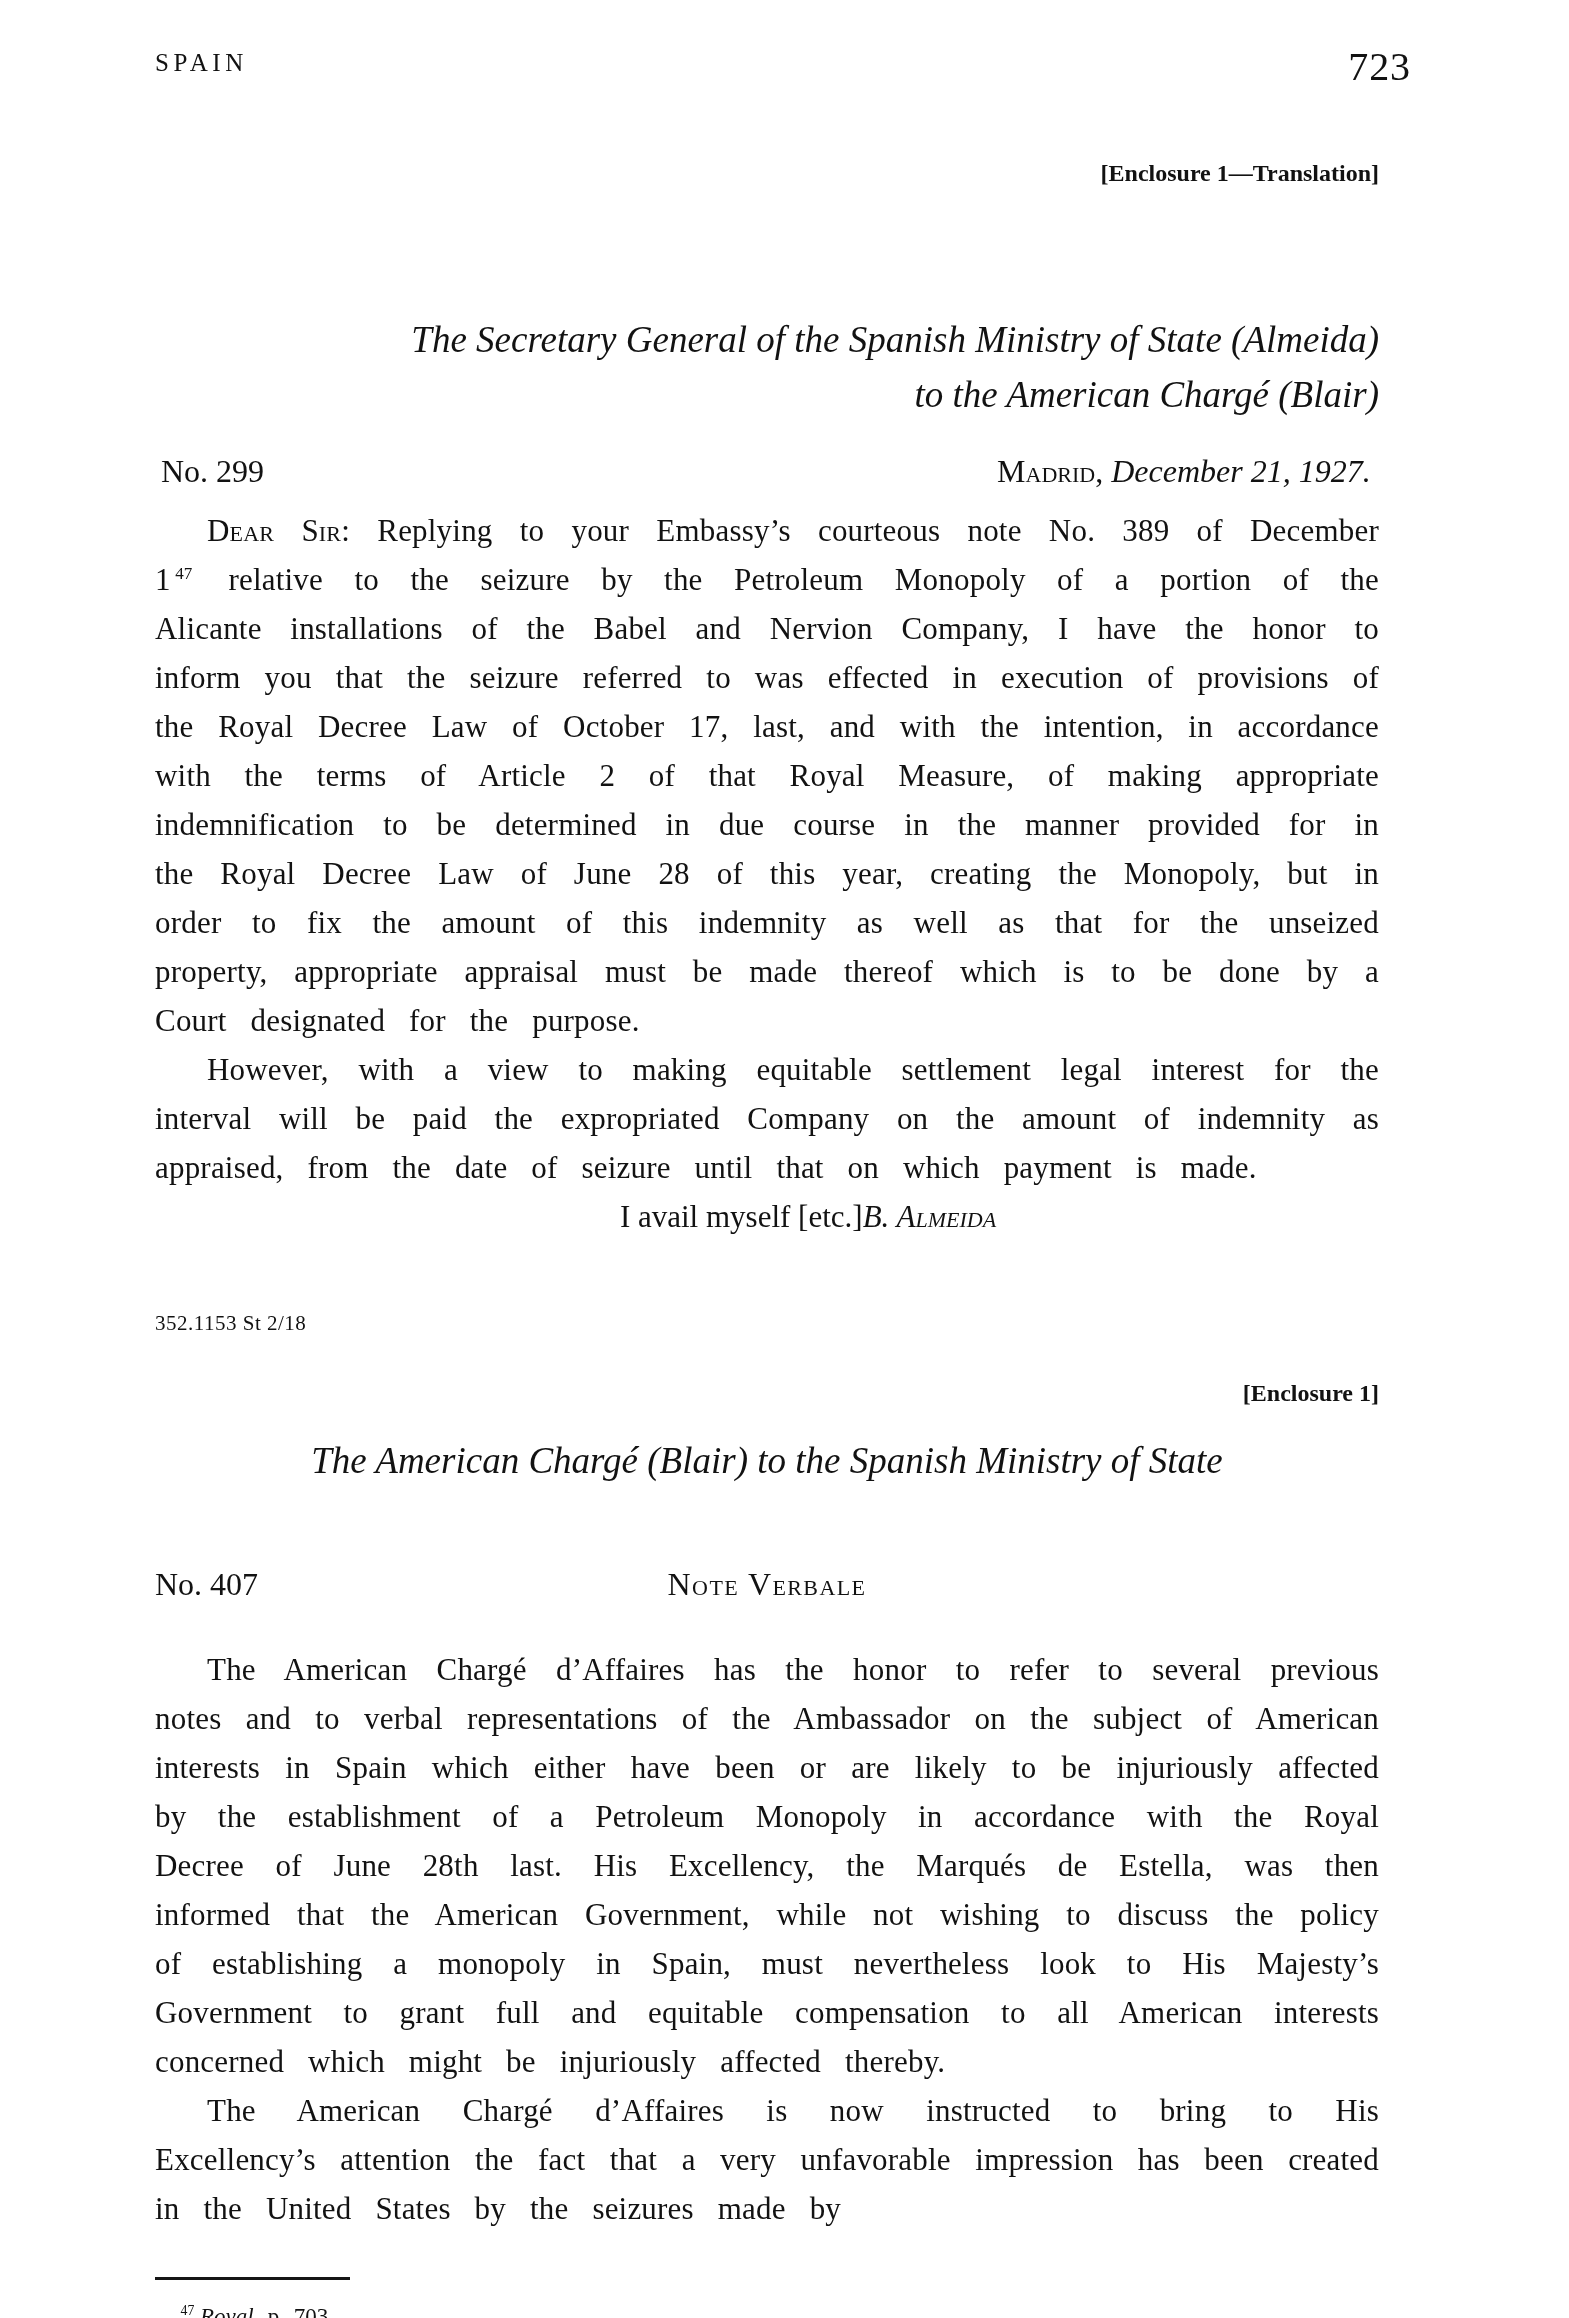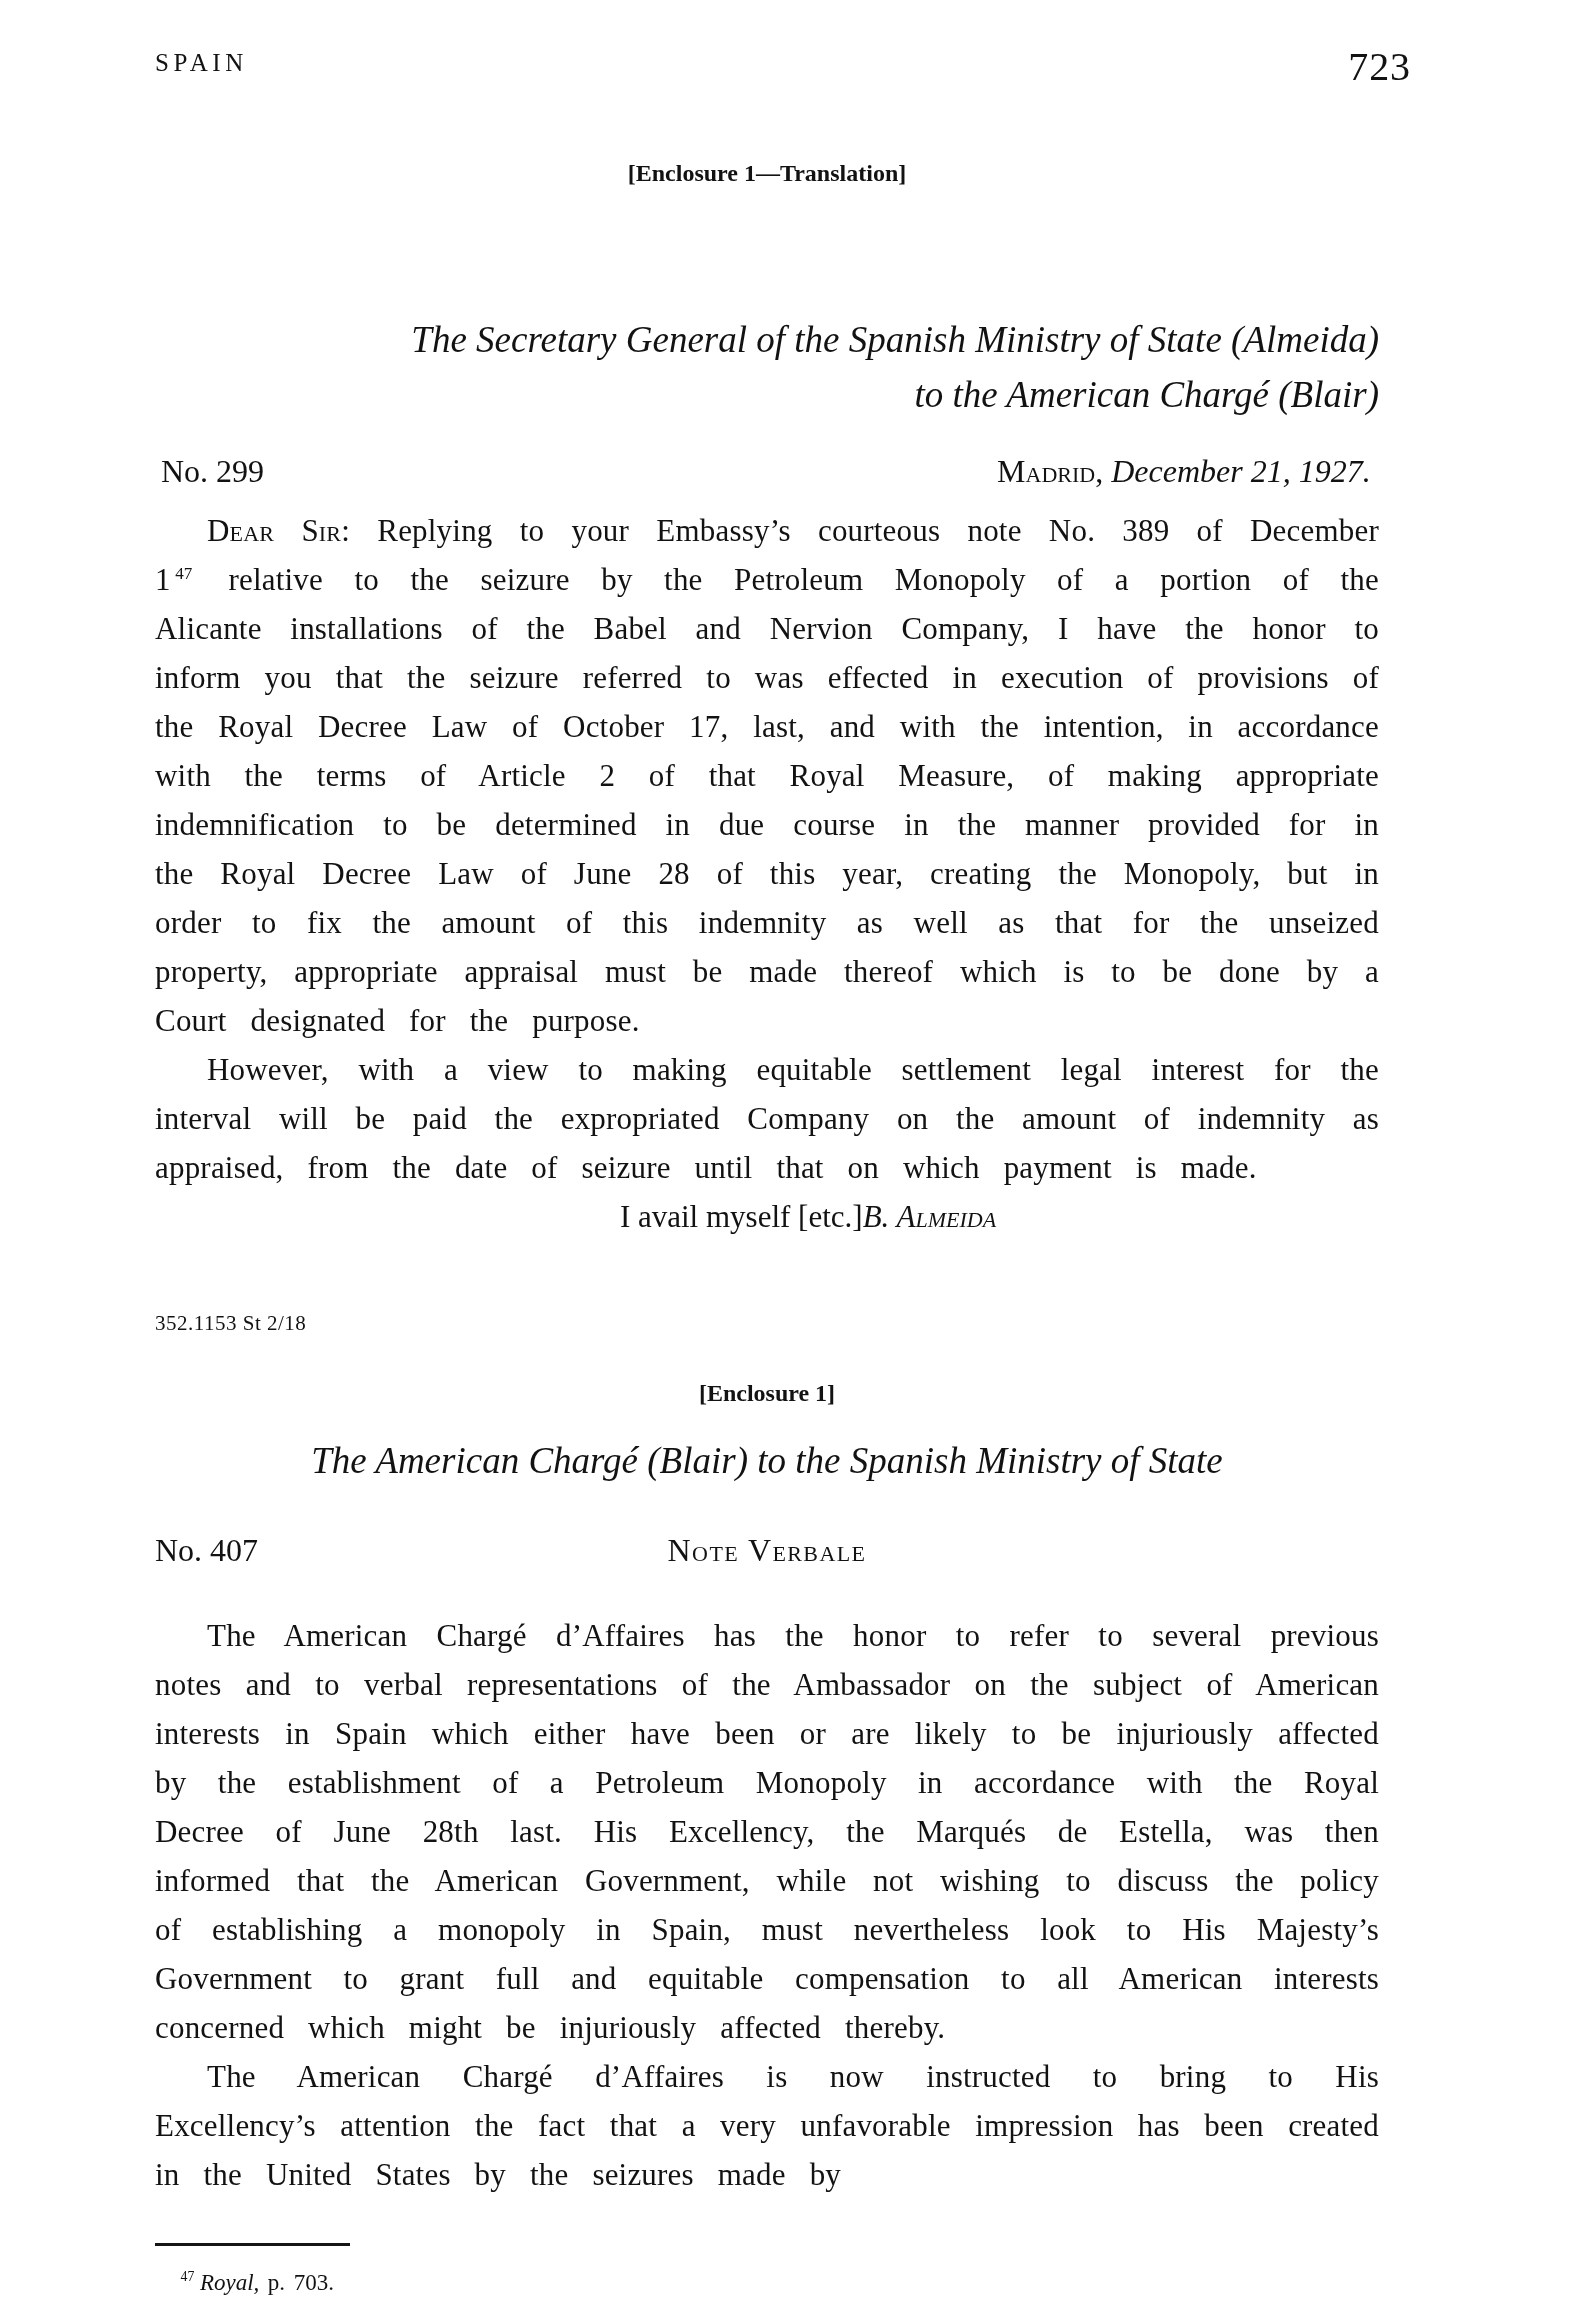--- a/index.html
+++ b/index.html
@@ -18,40 +18,40 @@
 
   
   .running-head { position: relative; text-align: left; height: 46px; }
   .running-head .head-title { font-size: 25px; letter-spacing: 4.6px; }
   .running-head .folio {
     position: absolute; right: -32px; top: -6.5px;
     font-size: 40px; letter-spacing: 0.9px;
   }
 
   
-  .enclosure-tag { text-align: center; font-weight: bold; font-size: 24px; }
+  .enclosure-tag { text-align: right; font-weight: bold; font-size: 24px; }
   .tag-1 { margin-top: 65px; }
   .tag-2 { margin-top: 44px; }
 
   
   .doc-heading { text-align: center; font-style: italic; font-size: 37px; line-height: 55px; }
   .heading-1 { margin-top: 125px; text-align: right; }
   .heading-2 { margin-top: 25.5px; }
   .doc-heading .line { display: block; }
 
   
   .doc-row { display: flex; justify-content: space-between; align-items: baseline; font-size: 32px; }
   .row-1 { margin-top: 31px; margin-left: 6px; }
   .dateline { padding-right: 8.3px; }
   .doc-row-grid {
     margin-top: 44px;
     display: grid; grid-template-columns: 1fr auto 1fr; align-items: baseline;
     font-size: 32px;
   }
-  .doc-type { justify-self: center; font-variant: small-caps; font-size: 32px; letter-spacing: 1.4px; }
+  .doc-type { justify-self: center; font-variant: small-caps; font-size: 32px; letter-spacing: 1.4px; margin-top: 34px; }
 
   .smallcaps { font-variant: small-caps; }
   .italic { font-style: italic; }
 
   
   p { margin: 0; }
   .body-par {
     text-align: justify;
     text-indent: 52px;
     font-size: 31px;

